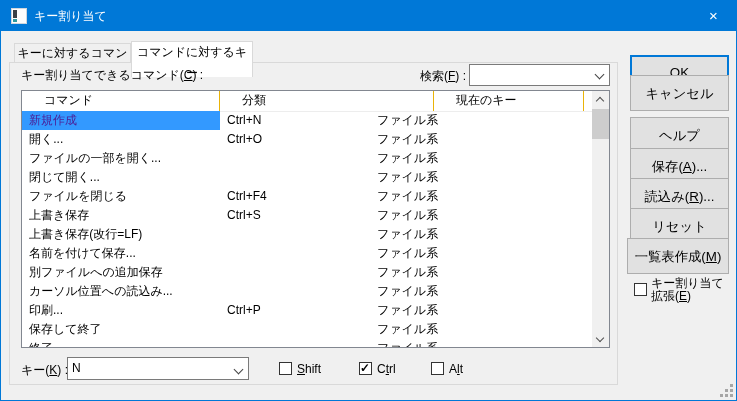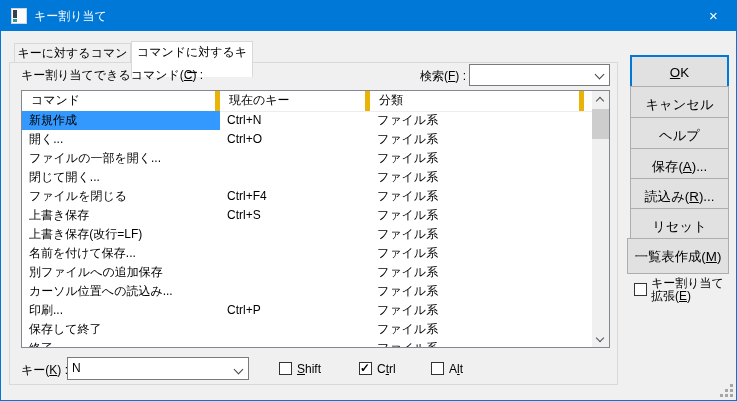--- a/index.html
+++ b/index.html
@@ -23,27 +23,27 @@
   
   .lbl{position:absolute;white-space:nowrap;z-index:4;}
   .mn{text-decoration:underline;text-underline-offset:1px;}
   
   .combo{position:absolute;box-sizing:border-box;background:#fff;border:1px solid #7a7a7a;z-index:4;}
   .combo .val{position:absolute;left:4px;top:0;right:18px;line-height:20px;overflow:hidden;white-space:nowrap;}
   .chev-down{position:absolute;right:6px;top:6px;width:6px;height:6px;border-right:1px solid #444;border-bottom:1px solid #444;transform:rotate(45deg);}
   
   .listbox{position:absolute;left:20px;top:89px;width:589px;height:258px;box-sizing:border-box;background:#fff;border:1px solid #828790;z-index:4;}
   .lv-header{position:absolute;left:0;top:0;right:17px;height:20px;display:flex;background:#fff;border-bottom:1px solid #ededed;}
-  .hc{box-sizing:border-box;border-right:5px solid #eab308;padding-left:9px;line-height:19px;overflow:hidden;white-space:nowrap;}
+  .hc{box-sizing:border-box;border-right:1px solid #eab308;padding-left:22px;line-height:19px;overflow:hidden;white-space:nowrap;}
   .hc-cmd{width:198px;}.hc-key{width:150px;}.hc-cat{width:214px;}
   .list-body{position:absolute;left:0;top:20px;right:17px;bottom:0;overflow:hidden;}
   .lv-row{display:flex;height:19px;line-height:19px;}
   .lv-cell{box-sizing:border-box;padding-left:7px;overflow:hidden;white-space:nowrap;}
   .col-cmd{width:198px;}.col-key{width:150px;}.col-cat{flex:1;}
-  .lv-row.selected .col-cmd{background:#3399ff;color:#000000;}
+  .lv-row.selected .col-cmd{background:#3399ff;color:#4c1d95;}
   
   .vsb{position:absolute;top:0;right:0;bottom:0;width:17px;background:#f0f0f0;}
   .sb-btn{position:absolute;left:0;width:17px;height:17px;}
   .sb-up{top:0;}.sb-down{bottom:0;}
   .chev-up-sm{position:absolute;left:5px;top:7px;width:5px;height:5px;border-left:1px solid #505050;border-top:1px solid #505050;transform:rotate(45deg);}
   .chev-down-sm{position:absolute;left:5px;top:5px;width:5px;height:5px;border-right:1px solid #505050;border-bottom:1px solid #505050;transform:rotate(45deg);}
   .sb-thumb{position:absolute;left:0;top:18px;width:17px;height:30px;background:#cdcdcd;}
   
   .checkbox{position:absolute;display:flex;align-items:center;gap:5px;height:15px;z-index:4;cursor:default;}
   .cbox{position:relative;width:13px;height:13px;box-sizing:border-box;background:#fff;border:1px solid #333;flex:none;}
@@ -83,22 +83,22 @@
     <span>検索(</span><span class="mn">F</span><span>) :</span>
   </div>
   <div class="combo" style="left:468px;top:63px;width:141px;height:22px;">
     <span class="val"></span>
     <span class="chev-down"></span>
   </div>
 
   <div class="listbox">
     <div class="lv-header">
       <div class="hc hc-cmd">コマンド</div>
+      <div class="hc hc-cat">分類</div>
       <div class="hc hc-key">現在のキー</div>
-      <div class="hc hc-cat">分類</div>
     </div>
     <div class="list-body" id="list-body">
         <div class="lv-row selected">
           <div class="lv-cell col-cmd">新規作成</div>
           <div class="lv-cell col-key">Ctrl+N</div>
           <div class="lv-cell col-cat">ファイル系</div>
         </div>
         <div class="lv-row">
           <div class="lv-cell col-cmd">開く...</div>
           <div class="lv-cell col-key">Ctrl+O</div>
@@ -201,21 +201,21 @@
   <button class="btn sbtn" style="left:481px;width:62px;">
     <span>複製(</span><span class="mn">D</span><span>)</span>
   </button>
   <button class="btn sbtn" style="left:551px;width:57px;">
     <span>削除(</span><span class="mn">V</span><span>)</span>
   </button>
 
   <button class="btn rbtn default" style="top:54px;">
     <span></span><span class="mn">O</span><span>K</span>
   </button>
-  <button class="btn rbtn" style="top:85px;">
+  <button class="btn rbtn" style="top:74px;">
     <span>キャンセル</span><span class="mn"></span><span></span>
   </button>
   <button class="btn rbtn" style="top:116px;">
     <span>ヘルプ</span><span class="mn"></span><span></span>
   </button>
   <button class="btn rbtn" style="top:147px;">
     <span>保存(</span><span class="mn">A</span><span>)...</span>
   </button>
   <button class="btn rbtn" style="top:177px;">
     <span>読込み(</span><span class="mn">R</span><span>)...</span>

